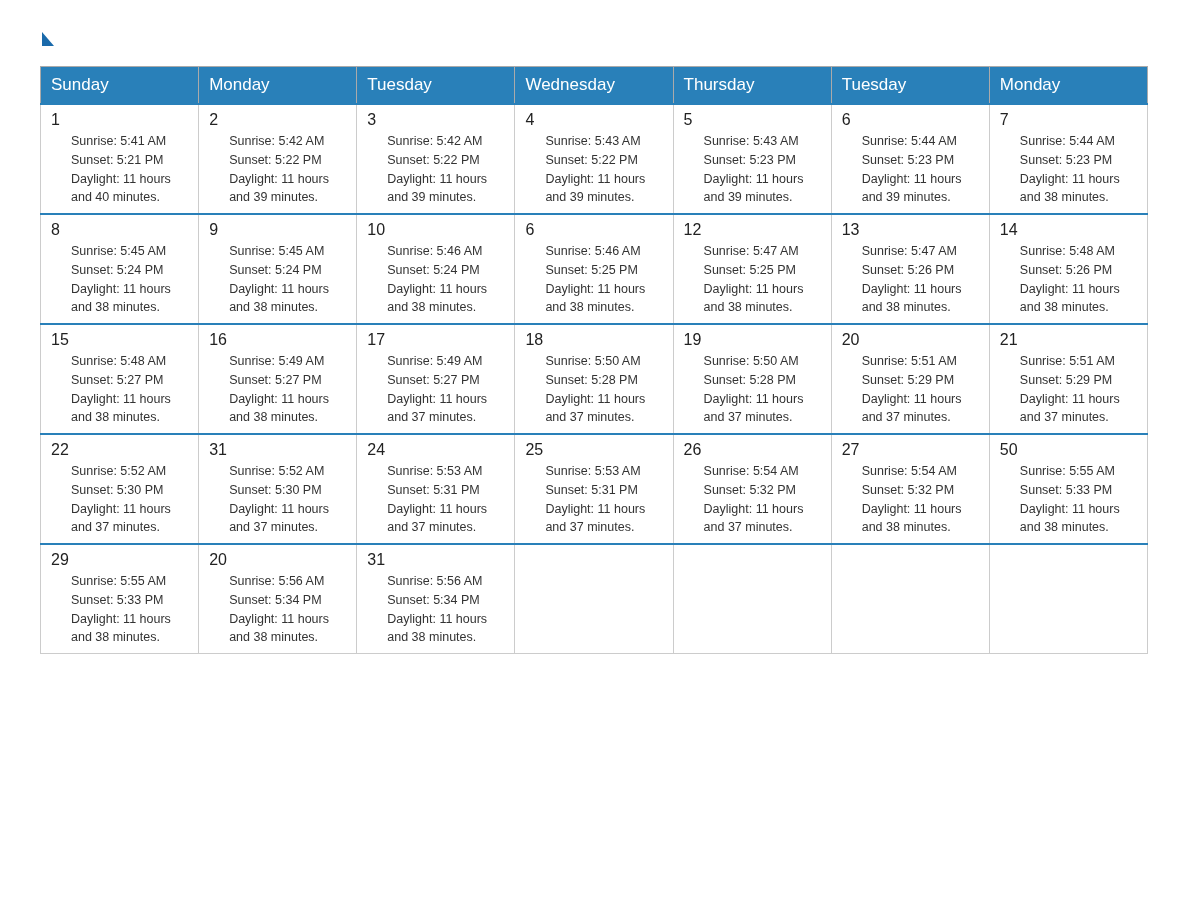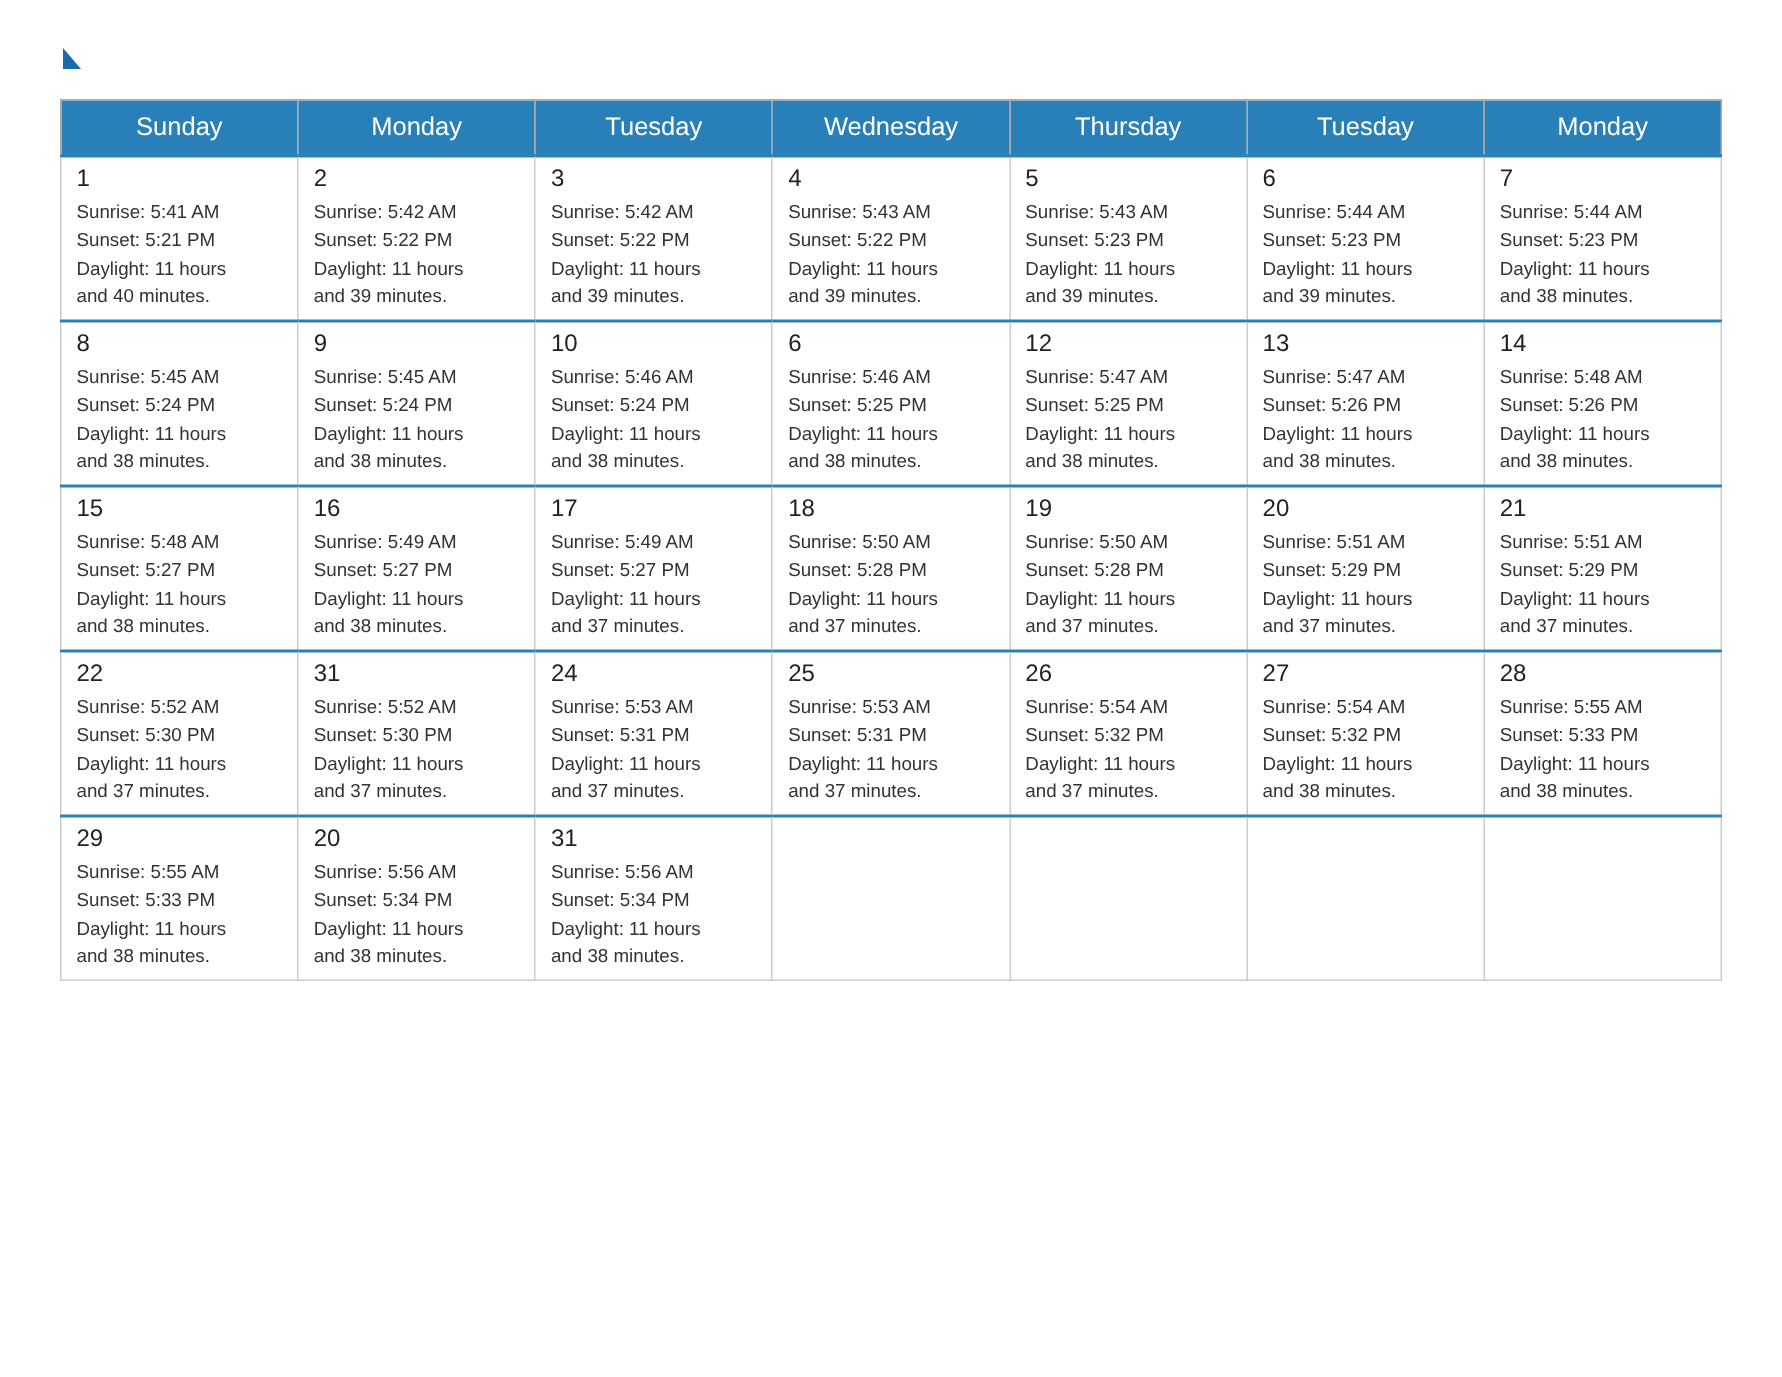--- a/index.html
+++ b/index.html
@@ -63,21 +63,21 @@
       width: 100%;
       border-collapse: collapse;
       border: 1px solid #aaa;
     }
     .calendar th {
       background-color: #2980b9;
       color: white;
       font-size: 17px;
       font-weight: normal;
       padding: 8px 10px;
-      text-align: center;
+      text-align: left;
       border: 1px solid #aaa;
     }
     .calendar td {
       vertical-align: top;
       padding: 6px 10px;
       border: 1px solid #ccc;
       width: 14.28%;
       min-height: 100px;
       font-size: 13px;
       color: #333;
@@ -87,20 +87,21 @@
       font-size: 16px;
       font-weight: normal;
       color: #222;
       display: block;
       margin-bottom: 3px;
     }
     .day-info {
       font-size: 12.5px;
       line-height: 1.5;
       color: #333;
+      margin-left: 20px;
     }
     .calendar tr td {
       border-top: 2px solid #2980b9;
     }
     .calendar tbody tr:first-child td {
       border-top: 2px solid #2980b9;
     }
   </style>
 </head>
 <body>
@@ -376,21 +377,21 @@
         <td>
         <span class="day-number">27</span>
         <div class="day-info">
           Sunrise: 5:54 AM<br>
           Sunset: 5:32 PM<br>
           Daylight: 11 hours<br>
           and 38 minutes.
         </div>
       </td>
         <td>
-        <span class="day-number">28</span>
+        <span class="day-number">50</span>
         <div class="day-info">
           Sunrise: 5:55 AM<br>
           Sunset: 5:33 PM<br>
           Daylight: 11 hours<br>
           and 38 minutes.
         </div>
       </td>
       </tr>
       <tr>
         <td>

